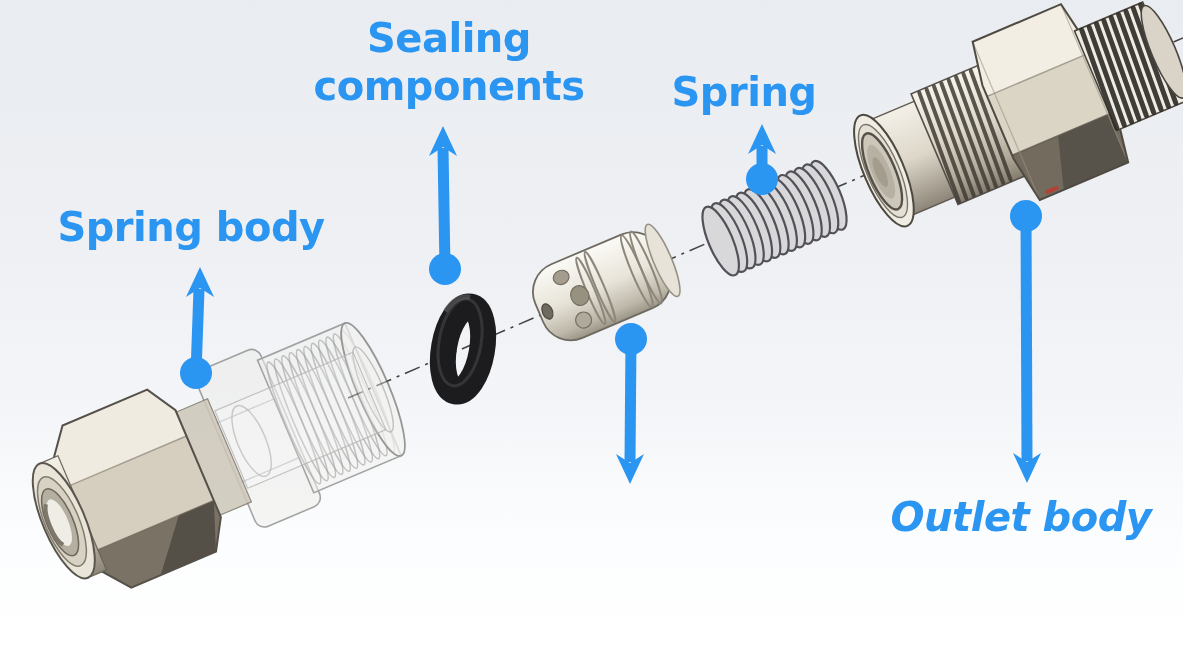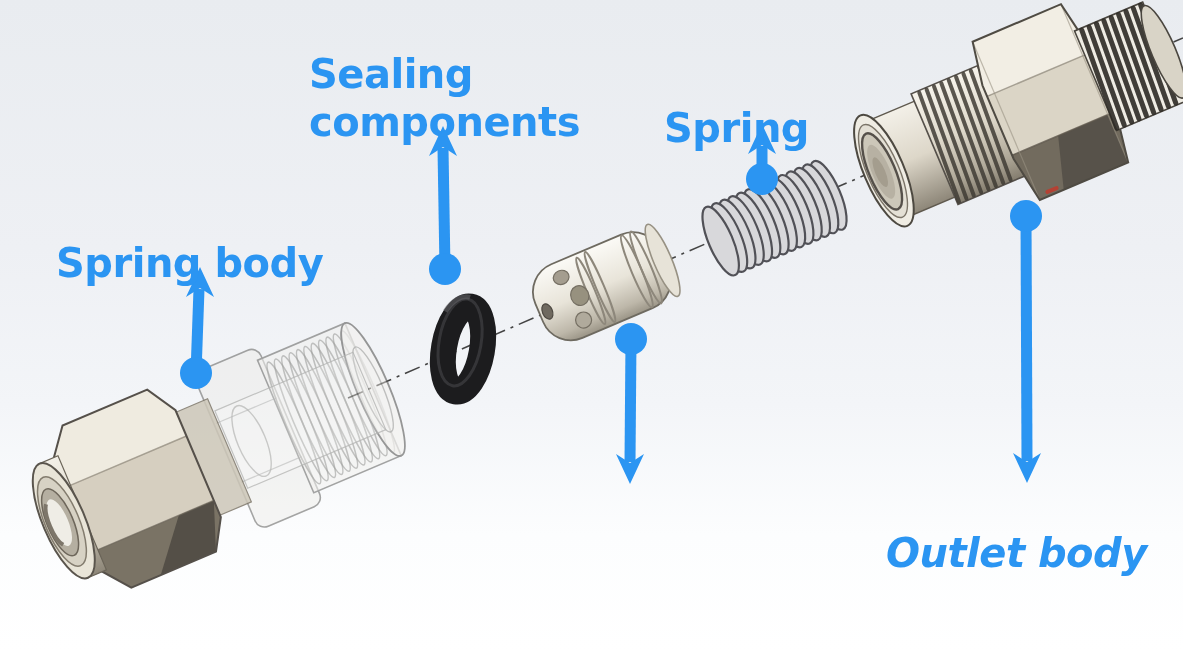--- a/index.html
+++ b/index.html
@@ -7,25 +7,25 @@
     width:1183px;height:652px;overflow:hidden;
     font-family:"DejaVu Sans","Liberation Sans",sans-serif;
   }
   .canvas{
     position:relative;width:1183px;height:652px;
     background:linear-gradient(180deg,#e9ecf0 0%,#eef0f4 38%,#f3f5f8 62%,#fcfdfe 82%,#ffffff 100%);
   }
   .scene{position:absolute;left:0;top:0;}
   .label{
     position:absolute;color:#2b95f2;font-weight:700;font-size:40px;
-    letter-spacing:-0.5px;line-height:1.2;user-select:none;margin-top:36px;
+    letter-spacing:-0.5px;text-align:center;line-height:1.2;user-select:none;
   }
   .label-sealing{left:309px;top:14px;width:280px;}
   .label-inlet{left:56px;top:203px;width:270px;}
-  .label-spring{left:664px;top:68px;width:200px;}
+  .label-spring{left:644px;top:68px;width:200px;}
   .label-poppet{left:540px;top:493px;width:220px;}
   .label-outlet{left:886px;top:493px;width:270px;font-style:italic;}
 </style>
 </head>
 <body>
 
 <div class="canvas">
 
   <svg class="scene" width="1183" height="652" viewBox="0 0 1183 652">
     <defs>

